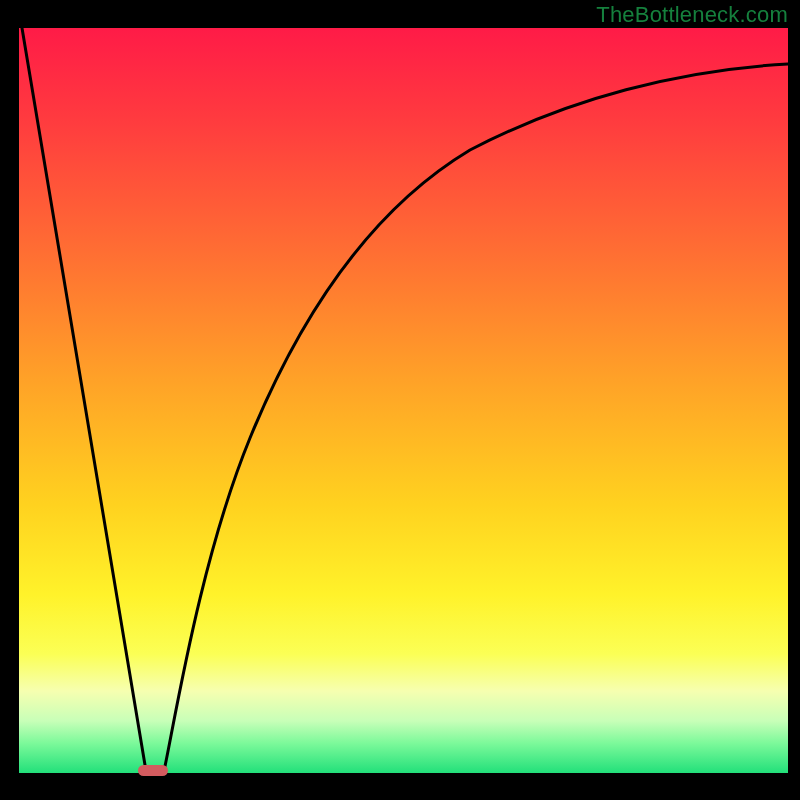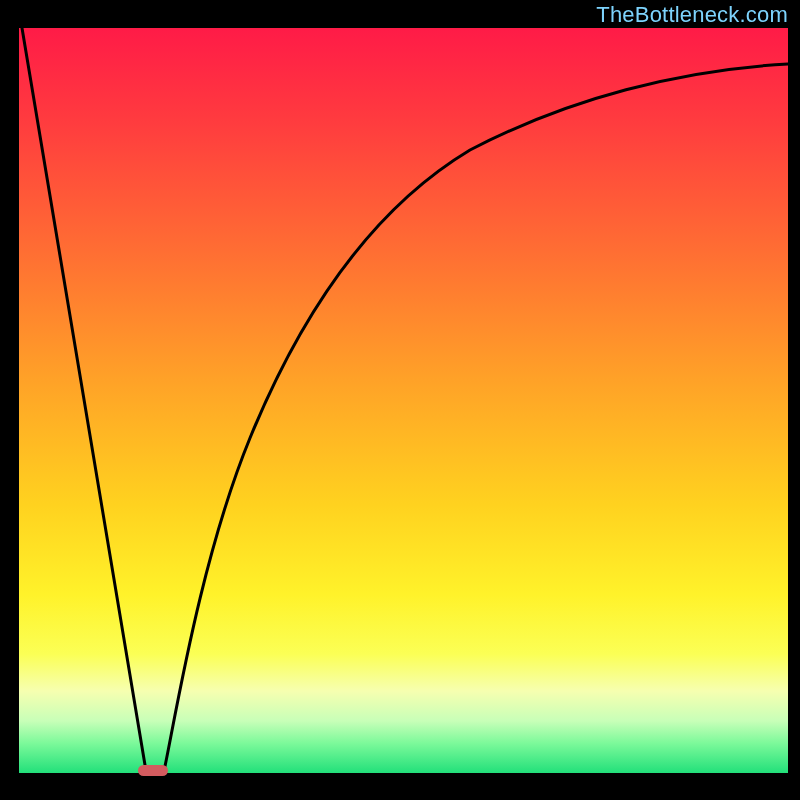--- a/index.html
+++ b/index.html
@@ -26,21 +26,21 @@
       #ffd21f 64%,
       #fff22a 76%,
       #fbff55 84%,
       #f6ffb0 89%,
       #c8ffb8 93%,
       #7cf99a 96%,
       #22e07a 100%);
   }
   .watermark {
     position: absolute;
-    color: #7dd3fc;
+    color: #15803d;
     font-size: 22px;
     font-weight: 400;
     letter-spacing: 0.2px;
     user-select: none;
   }
   svg.curve {
     position: absolute;
     left: 0;
     top: 0;
   }

